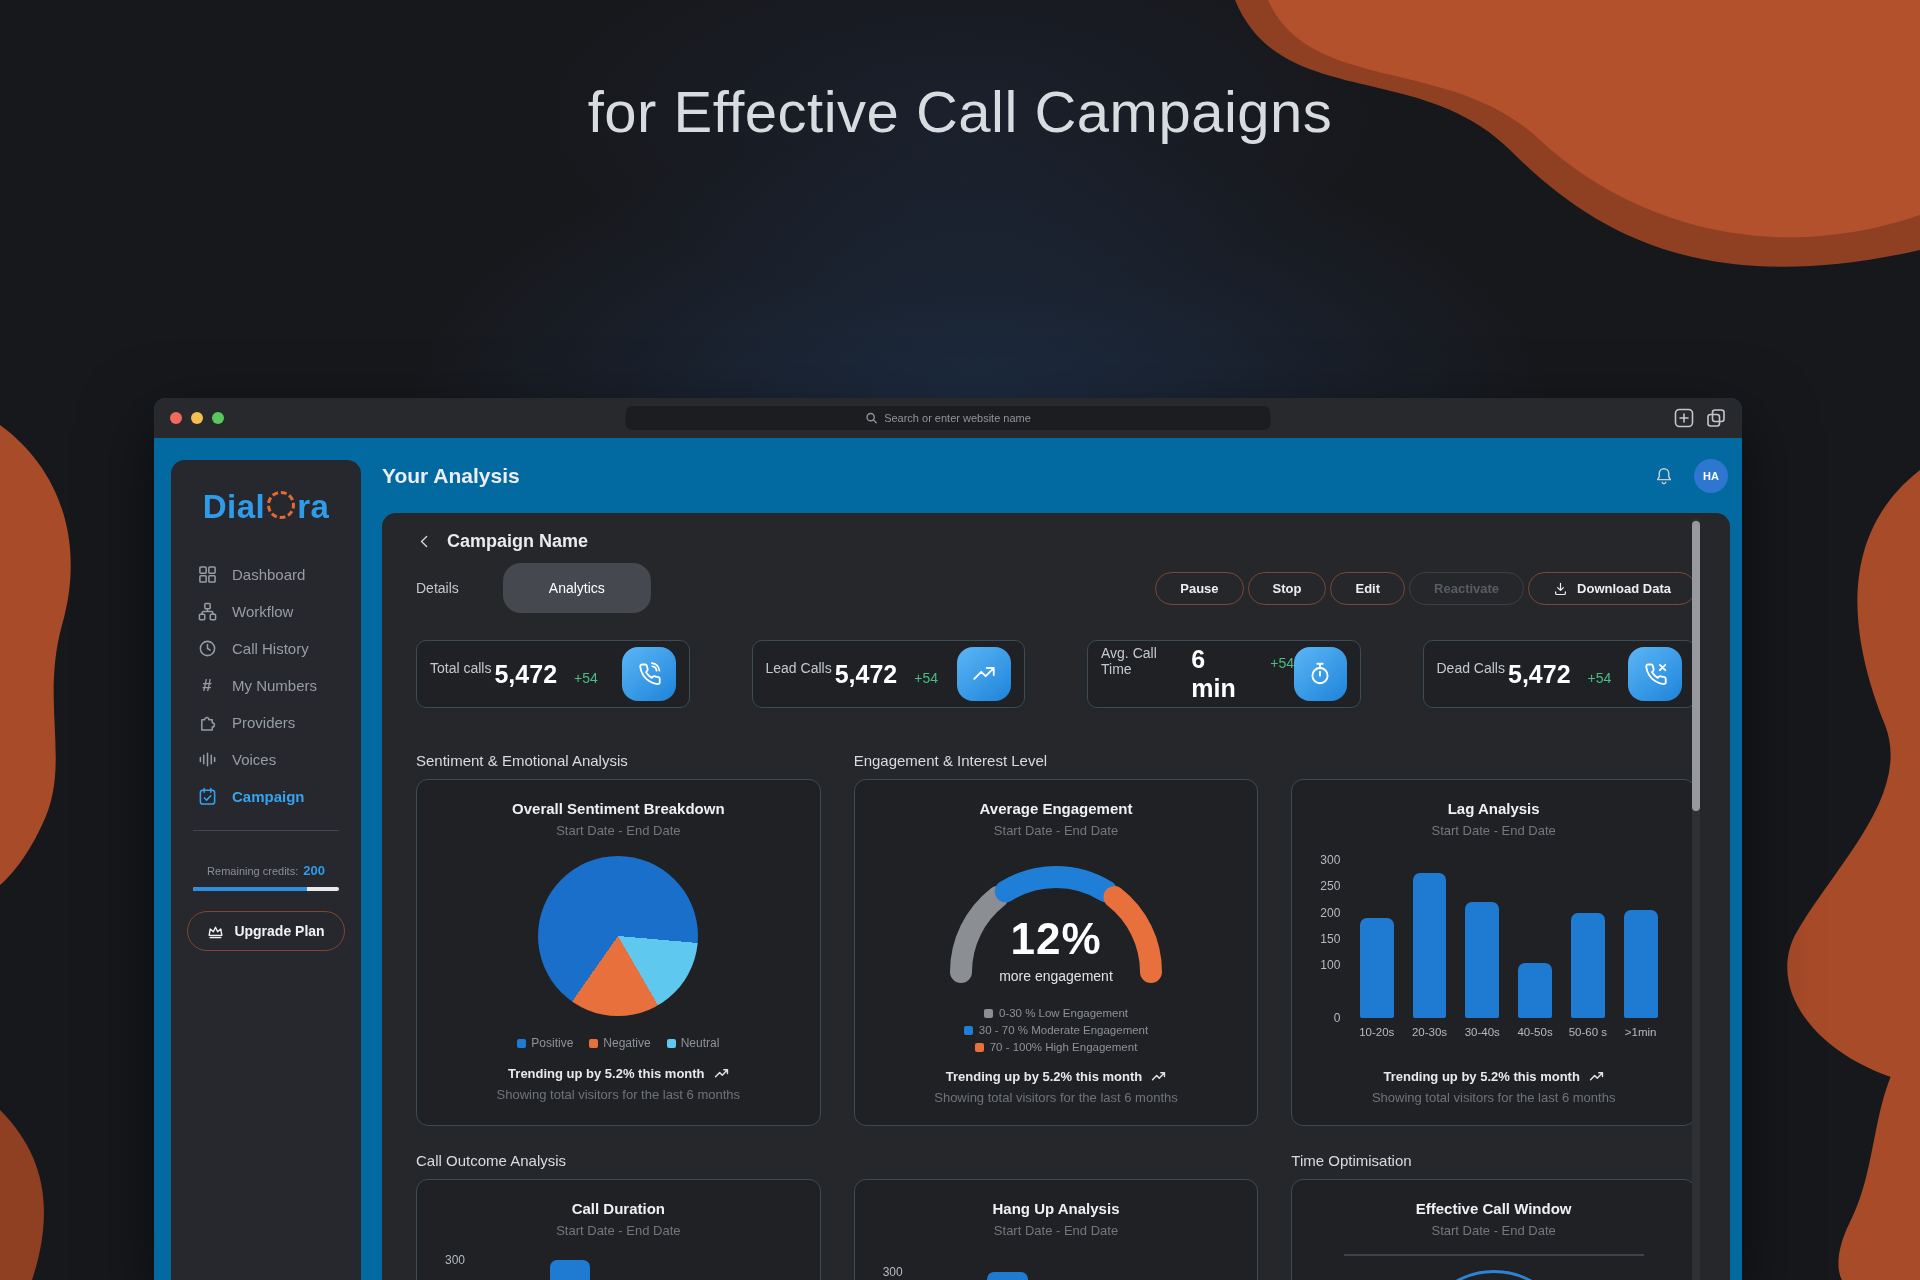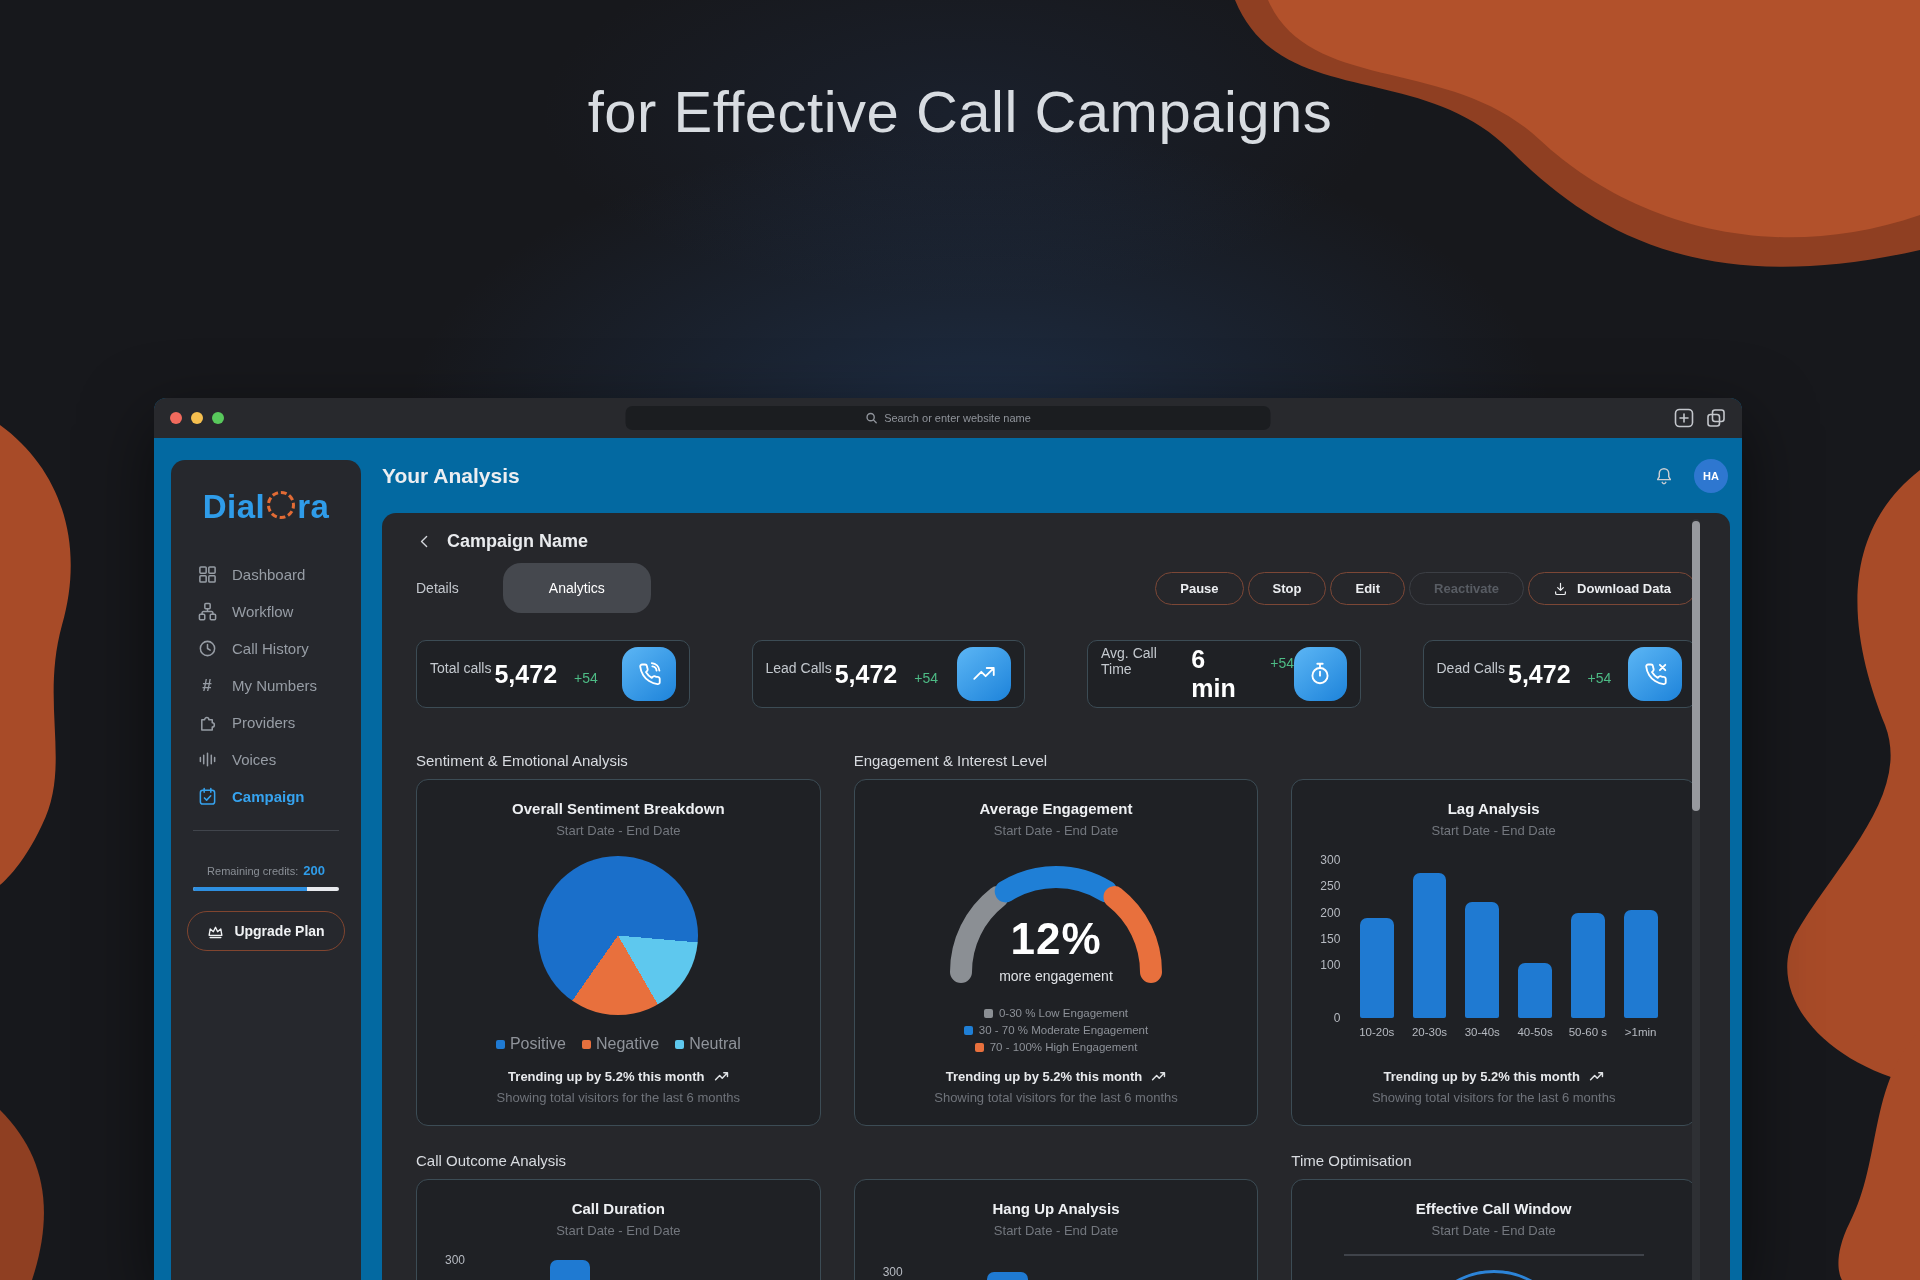--- a/index.html
+++ b/index.html
@@ -81,21 +81,21 @@
   
   .titles-row{display:grid;grid-template-columns:repeat(3,1fr);gap:33px;margin:44px 34px 0;font-size:15px;color:#d8dbe0}
   .titles-row.second{margin-top:26px}
   .grid{display:grid;grid-template-columns:repeat(3,1fr);gap:33px;margin:10px 34px 0}
   .card{border:1px solid #3c4c55;border-radius:12px;background:#1f2125;padding:20px 18px;box-sizing:border-box;
     display:flex;flex-direction:column;align-items:center;height:347px}
   .card.short{height:330px}
   .card-title{font-size:15px;font-weight:bold;color:#eef0f3}
   .card-sub{font-size:13px;color:#73777e;margin-top:6px}
   .pie{width:160px;height:160px;border-radius:50%;margin-top:18px}
-  .legend-row{display:flex;gap:16px;margin-top:20px;font-size:16px;color:#8f939a;align-items:center}
+  .legend-row{display:flex;gap:16px;margin-top:20px;font-size:12px;color:#8f939a;align-items:center}
   .legend-item{display:flex;align-items:center;gap:5px}
   .legend-swatch{width:9px;height:9px;border-radius:2px}
   .trend{margin-top:16px;font-size:13px;font-weight:bold;color:#e7e9ec;display:flex;gap:9px;align-items:center}
   .trend .ic{width:15px;height:11px;color:#dfe2e5}
   .trend-sub{font-size:13px;color:#6f737a;margin-top:6px}
   .gauge{position:relative;width:260px;height:150px;margin-top:14px}
   .gauge svg{position:absolute;inset:0}
   .gauge-val{position:absolute;top:62px;left:0;right:0;text-align:center;font-size:44px;font-weight:bold;color:#fff;letter-spacing:1px}
   .gauge-cap{position:absolute;top:116px;left:0;right:0;text-align:center;font-size:14px;color:#dfe2e6}
   .glegend{display:flex;flex-direction:column;align-items:center;gap:5px;margin-top:12px;font-size:11.5px;color:#8d9198}

